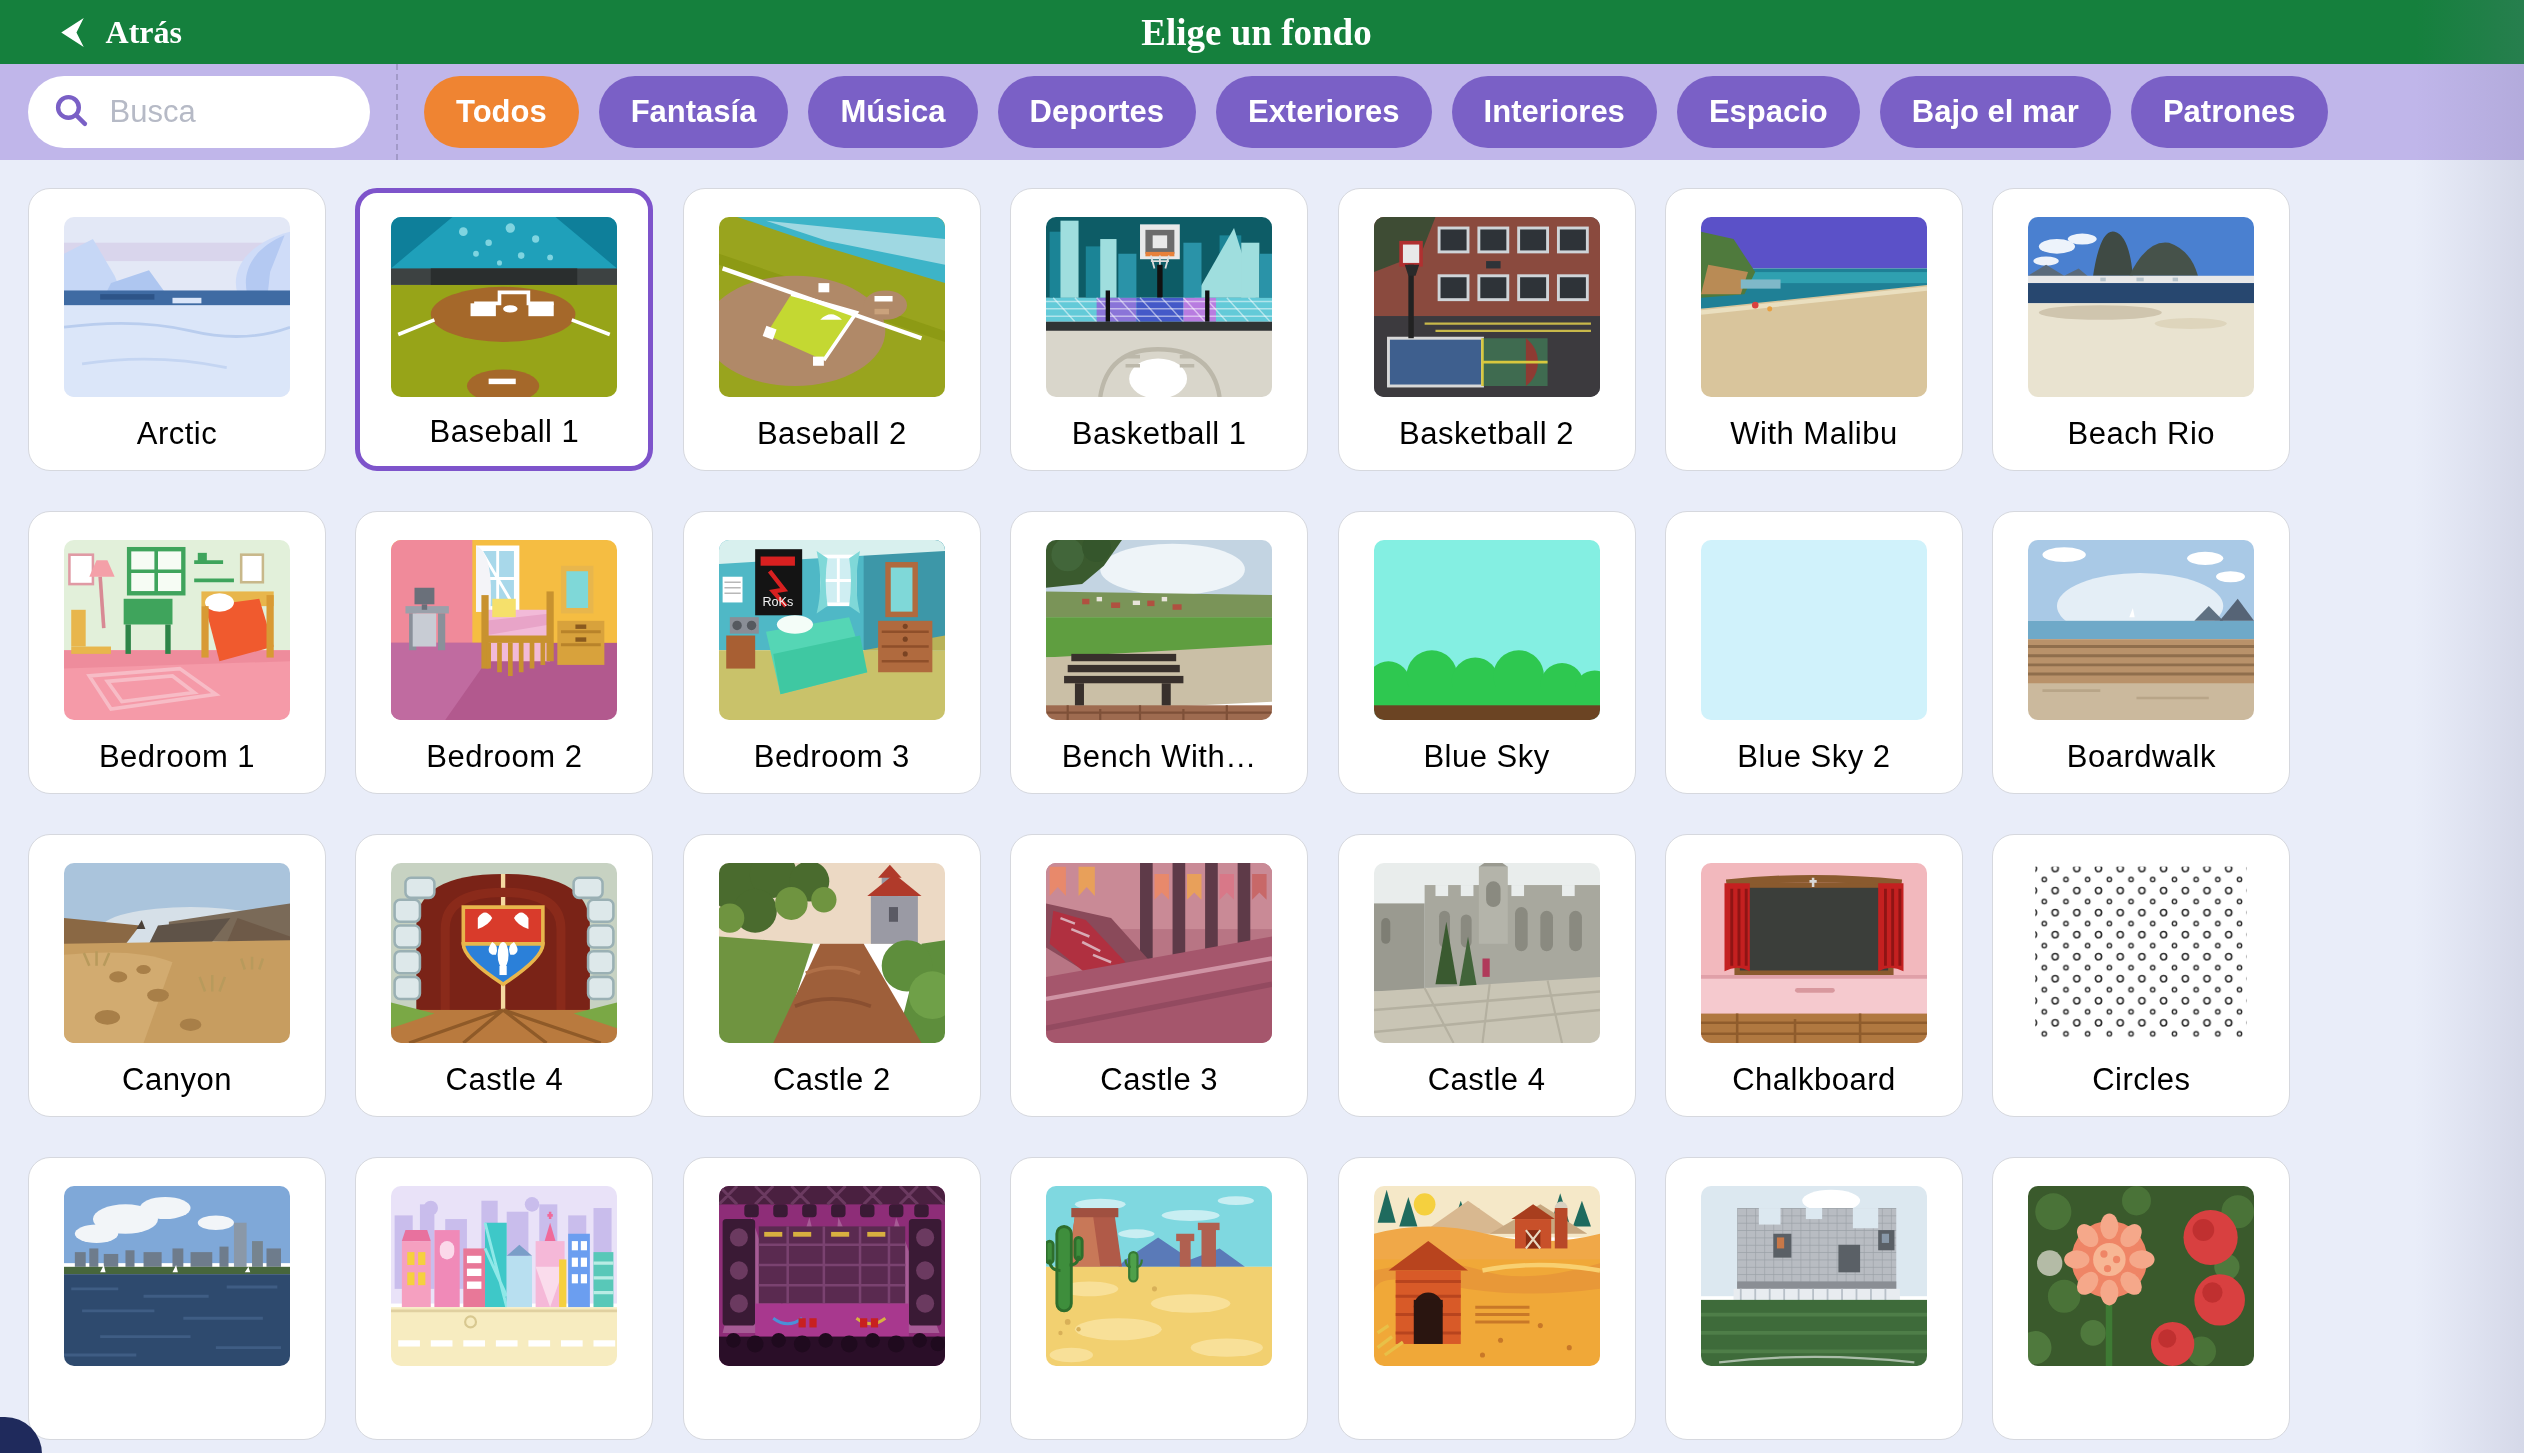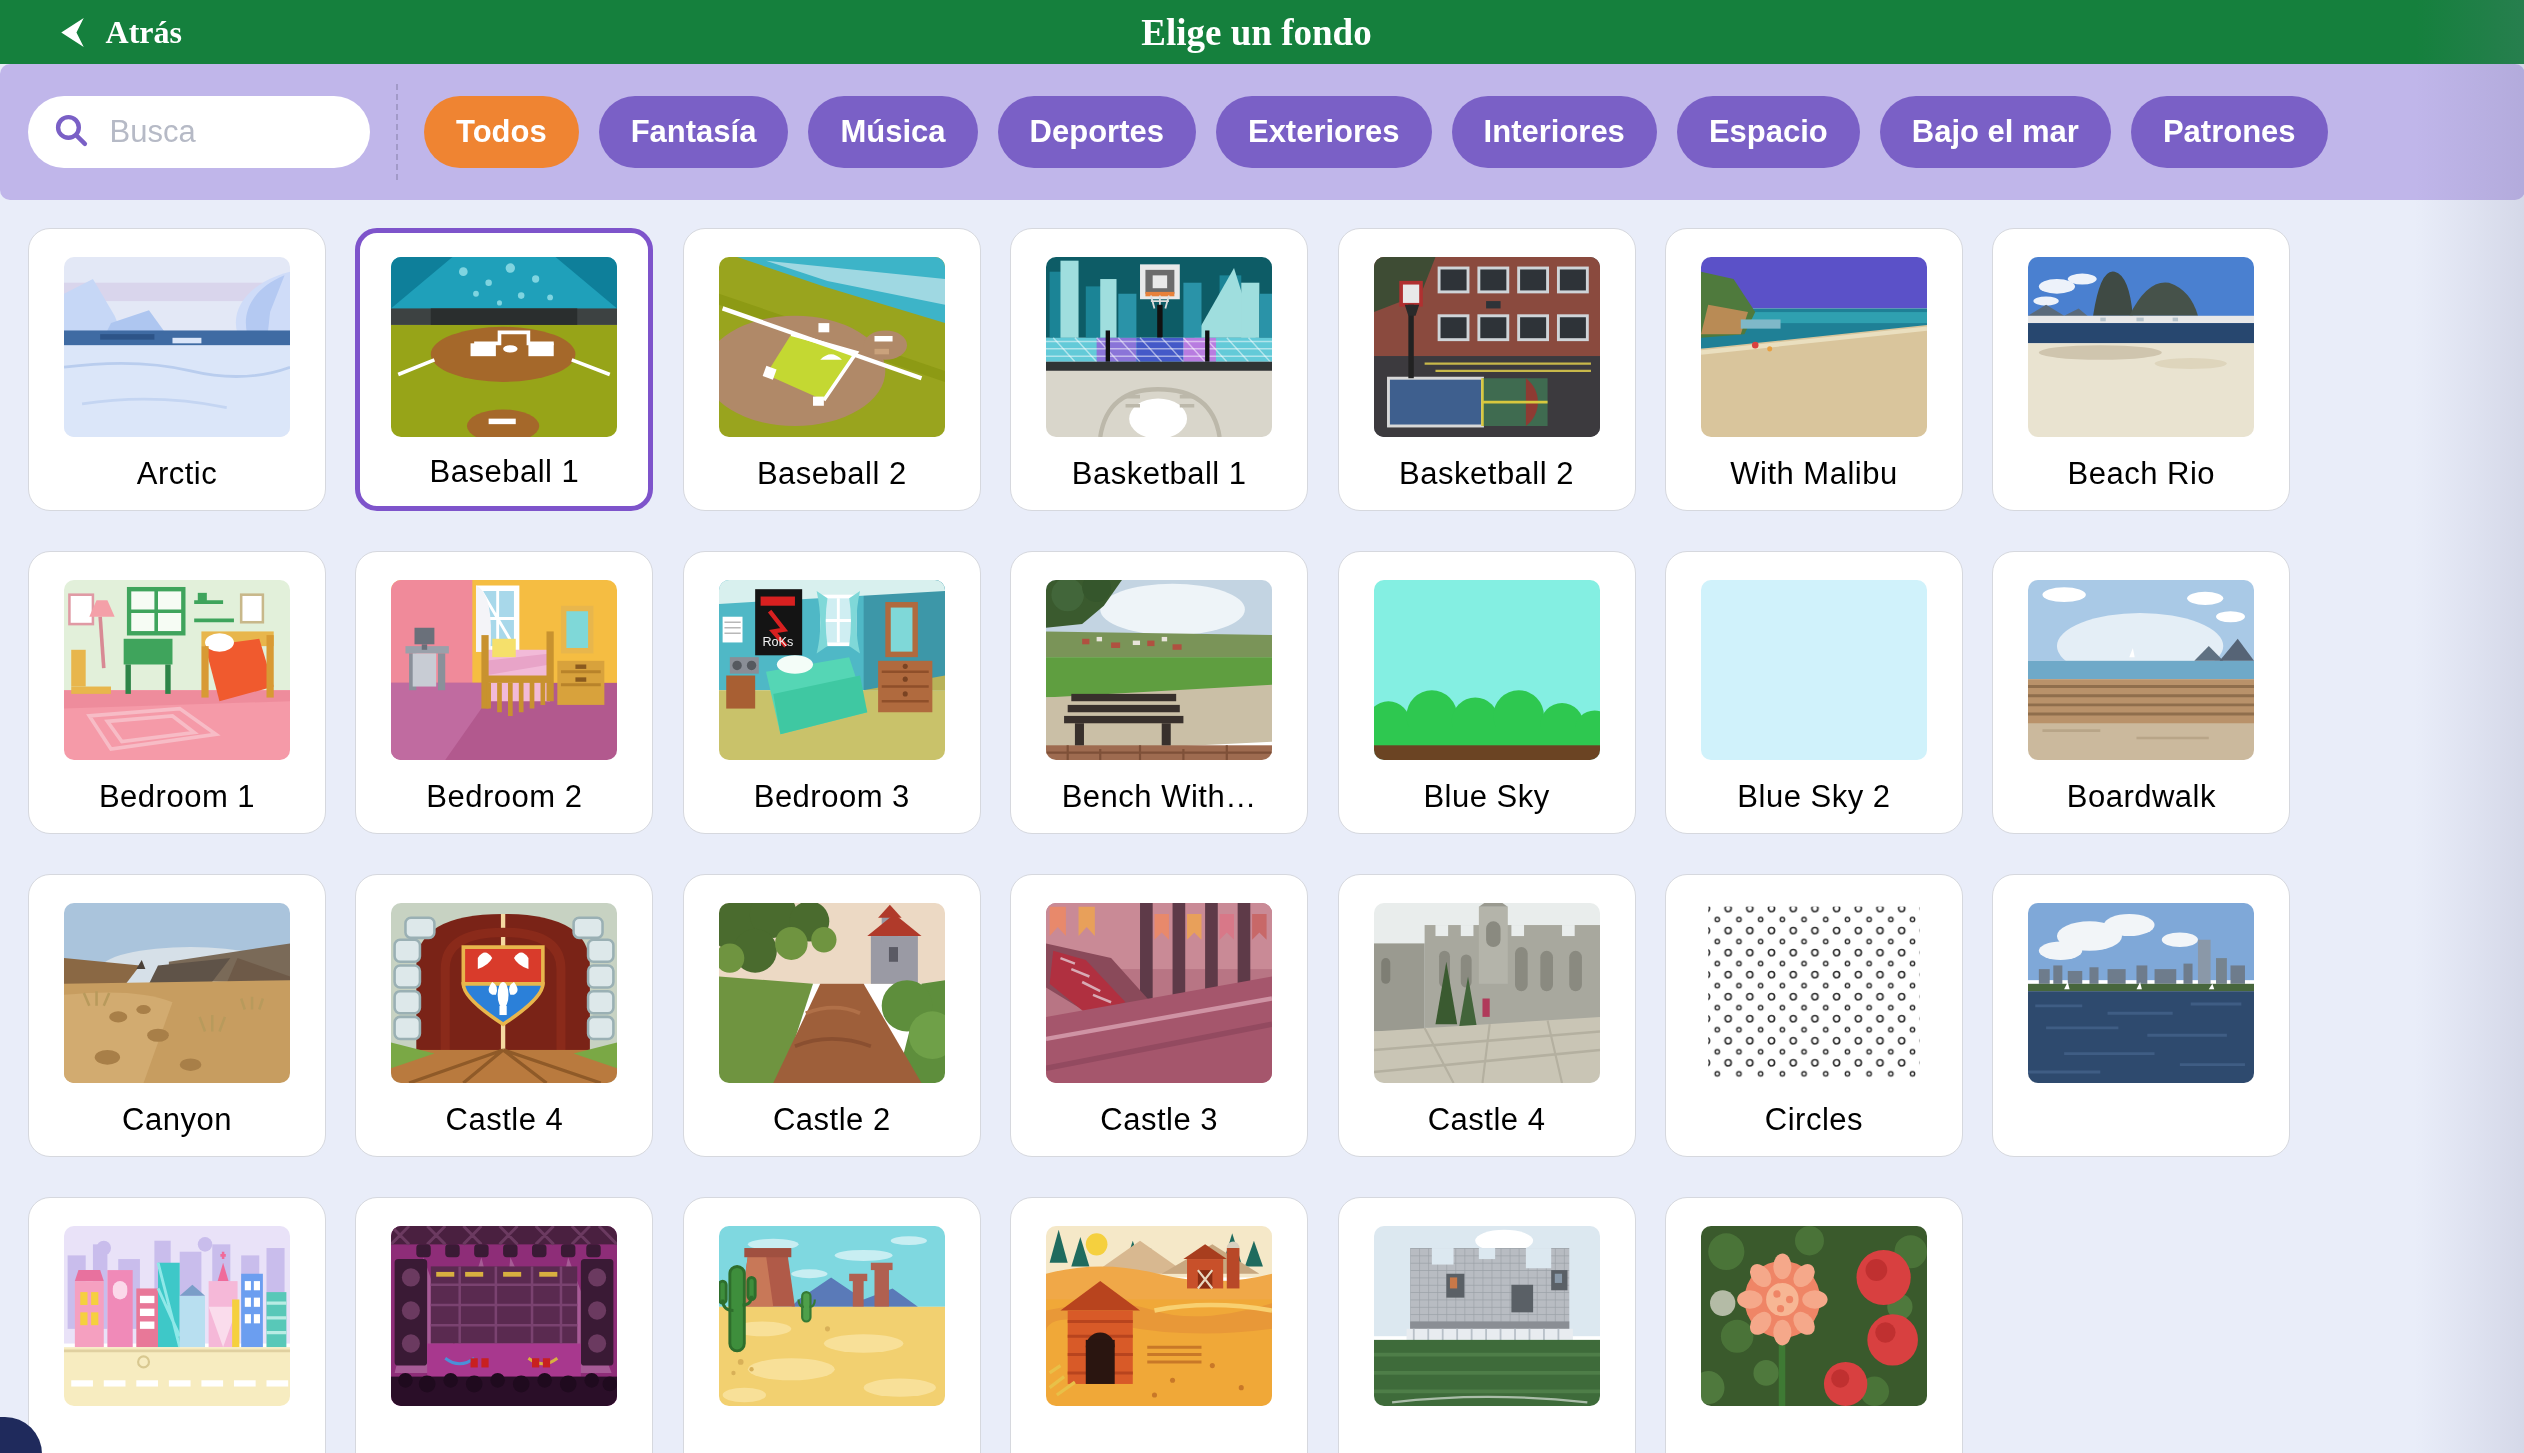--- a/index.html
+++ b/index.html
@@ -17,21 +17,21 @@
     display:flex;align-items:center;gap:16.6px;margin-left:52px;cursor:pointer;
     color:#fff;font-size:32px;font-weight:bold;
   }
   .back svg{display:block;}
   .hdr-title{
     position:absolute;left:0;right:12px;text-align:center;
     color:#fff;font-size:37px;font-weight:bold;pointer-events:none;
   }
   
   .filterbar{
-    height:136px;background:#c0b6ea;display:flex;align-items:center;padding-left:28px;border-radius:10px;
+    height:96px;background:#c0b6ea;display:flex;align-items:center;padding-left:28px;
   }
   .search{
     width:342px;height:72px;border-radius:36px;background:#fff;
     display:flex;align-items:center;padding-left:24px;box-sizing:border-box;flex:none;
   }
   .search svg{flex:none;}
   .search input{
     border:none;outline:none;background:transparent;margin-left:16.6px;width:248px;
     font-family:"Liberation Sans", sans-serif;font-size:31px;color:#575e75;
   }
@@ -670,20 +670,41 @@
           <rect x="4" y="30" width="5" height="14" rx="2.5" fill="#7e7e74"></rect>
           <path d="M40 32 L46 66 L34 66 Z" fill="#3a5a30"></path>
           <path d="M52 40 L57 68 L47 68 Z" fill="#42643a"></path>
           <path d="M0 70 L125 62 L125 98 L0 98 Z" fill="#c9c5b5"></path>
           <path d="M0 80 L125 70 M0 92 L125 80" stroke="#b4b0a0" stroke-width="1.4"></path>
           <path d="M28 68 L44 98 M64 66 L60 98 M96 64 L104 98" stroke="#b4b0a0" stroke-width="1.2"></path>
           <rect x="60" y="52" width="4" height="10" fill="#b03a5a"></rect>
         </svg>
       </div>
     <div class="card-label">Castle 4</div>
+  </div>
+    <div class="card">
+    <div class="thumb">
+        <svg viewBox="0 0 125 98" preserveAspectRatio="none">
+          <rect width="125" height="98" fill="#f2b8bd"></rect>
+          <rect x="20" y="12" width="85" height="48" fill="#3b3e3a" stroke="#8a5a2e" stroke-width="3"></rect>
+          <path d="M14 11 Q62 6 111 11" stroke="#8a5a2e" stroke-width="4" fill="none"></path>
+          <g fill="#c42020">
+            <path d="M13 11 h14 v48 q-7 -4 -14 0 Z"></path>
+            <path d="M98 11 h14 v48 q-7 -4 -14 0 Z"></path>
+          </g>
+          <path d="M17 14 V56 M21 14 V56 M25 14 V56 M102 14 V56 M106 14 V56 M110 14 V56" stroke="#8f1414" stroke-width="1.6"></path>
+          <path d="M62 8 l0 5 M60 10 h4" stroke="#d8d8d8" stroke-width="1.4"></path>
+          <rect y="62" width="125" height="20" fill="#f5c9ce"></rect>
+          <path d="M0 62 H125" stroke="#e0a0a8" stroke-width="2"></path>
+          <rect x="52" y="68" width="22" height="2.6" rx="1.3" fill="#d8989e"></rect>
+          <rect y="82" width="125" height="16" fill="#b07840"></rect>
+          <path d="M0 87 H125 M0 93 H125 M20 82 V98 M52 85 V98 M88 82 V98" stroke="#8f5c2c" stroke-width="1.4"></path>
+        </svg>
+      </div>
+    <div class="card-label">Chalkboard</div>
   </div>
     <div class="card">
     <div class="thumb">
         <svg viewBox="0 0 125 98" preserveAspectRatio="none">
           <defs>
             <pattern id="circ" width="12" height="12" patternUnits="userSpaceOnUse">
               <circle cx="3" cy="3" r="1.7" fill="none" stroke="#2a2a2a" stroke-width="0.9"></circle>
               <circle cx="9" cy="9" r="1.2" fill="none" stroke="#2a2a2a" stroke-width="0.8"></circle>
             </pattern>
           </defs>

